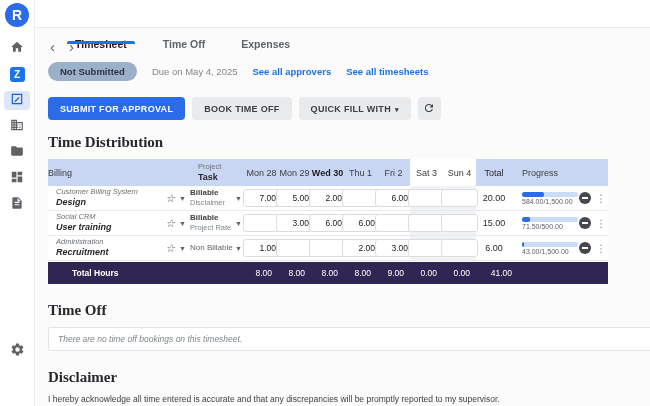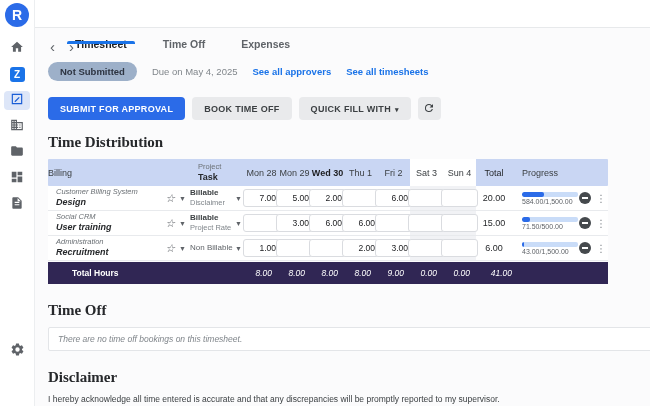--- a/index.html
+++ b/index.html
@@ -82,21 +82,21 @@
   .plabel { font-size:7px; color:#5f6368; margin-top:1px; white-space:nowrap; }
   .picons { display:flex; align-items:center; gap:5px; }
   .minus-circle { width:12px; height:12px; border-radius:50%; background:#45494d; position:relative; cursor:pointer; }
   .minus-circle::after { content:""; position:absolute; left:3px; right:3px; top:5px; height:2px; background:#fff; }
   .kebab { color:#80868b; font-size:10px; cursor:pointer; }
   .addrow-row { height:21px; border-bottom:1px dashed #d4d6d9; background:#fff; }
   .addrow-link { font-size:8.5px; font-weight:700; color:#1a73e8; padding-left:8px; cursor:pointer; }
   .addrow-weekend { background:#f1f2f5; height:100%; }
   .totals-row { background:#302654; color:#fff; height:22px; margin-top:1px; }
   .totals-label { font-size:8.5px; font-weight:700; padding-left:8px;margin-left:16px; }
-  .totals-val { font-size:8.5px; text-align:right; padding-right:6px;font-style:italic; }
+  .totals-val { font-size:8.5px; text-align:right; padding-right:6px; }
 
   
   .timeoff-box { width:604px; background:#fff; border:1px solid #e3e5e8; border-radius:2px;
     padding:6px 9px; font-size:8.5px; font-style:italic; color:#80868b; margin-bottom:18px; }
   .disclaimer-text { font-size:8.5px; color:#3c4043; margin-bottom:9px; }
   .mt18 { margin-top:18px; }
 </style>
 </head>
 <body>
 

